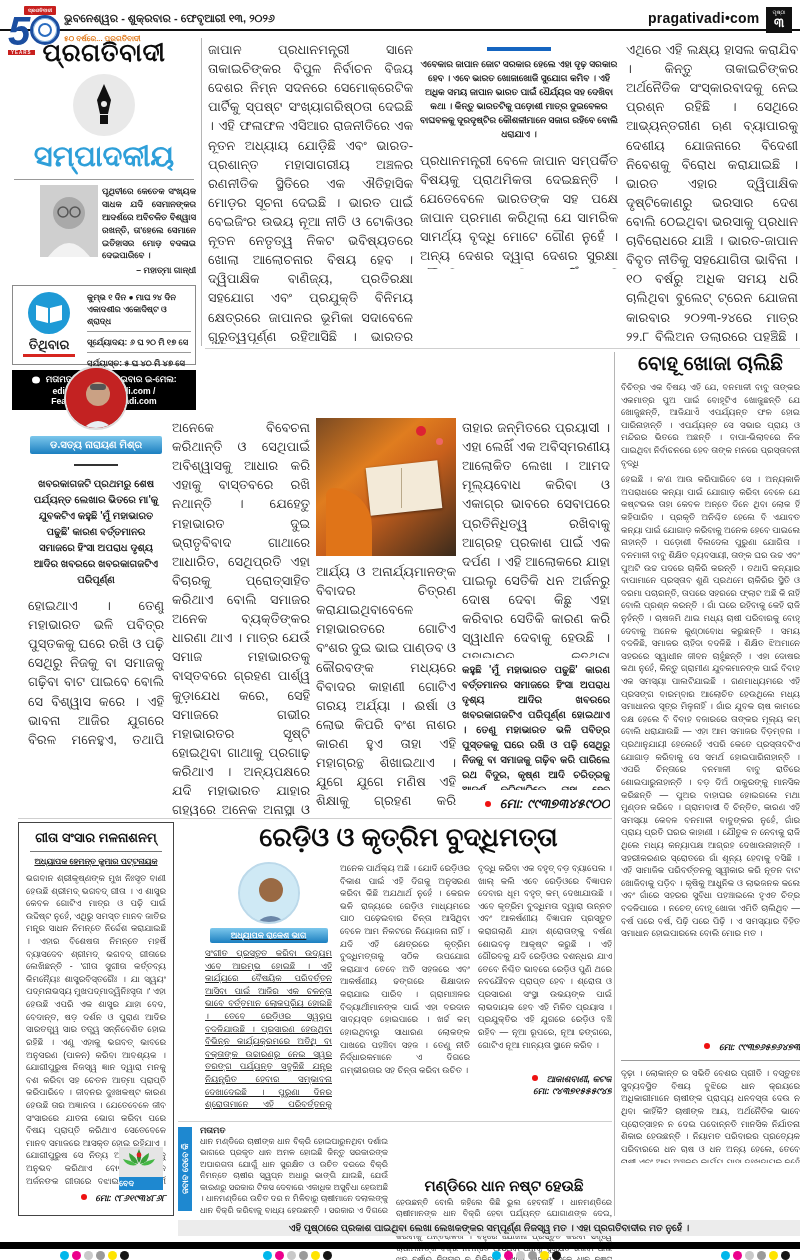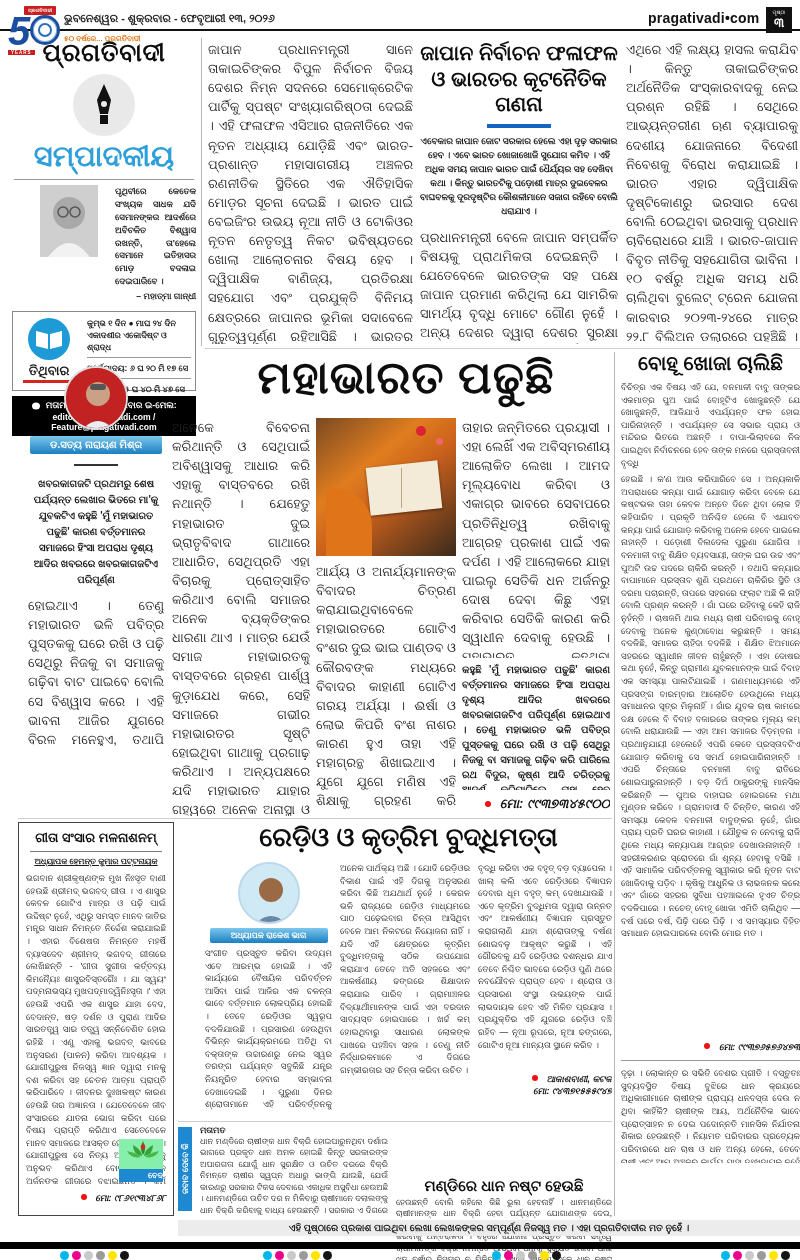--- a/index.html
+++ b/index.html
@@ -54,21 +54,21 @@
       <svg width="62" height="62" viewBox="0 0 62 62">
         <path d="M31 10 L38 26 L35 40 L27 40 L24 26 Z" fill="#111"></path>
         <circle cx="31" cy="30" r="3" fill="#e9e9e9"></circle>
         <rect x="27" y="41" width="8" height="9" fill="#111"></rect>
       </svg>
     </div>
 
     <div style="text-align:center;font-size:29px;font-weight:bold;color:#2e9fd9;">ସମ୍ପାଦକୀୟ</div>
     <div style="height:1px;background:#999;margin:5px 2px;"></div>
 
-    <div style="display:flex;gap:17px;align-items:flex-start;margin-top:2px;padding-left:28px;">
+    <div style="display:flex;gap:4px;align-items:flex-start;margin-top:2px;padding-left:28px;">
       <div style="width:58px;height:72px;background:#d8d8d8;flex:0 0 auto;position:relative;overflow:hidden;">
         <svg width="58" height="72" viewBox="0 0 58 72">
           <rect width="58" height="72" fill="#cfcfcf"></rect>
           <circle cx="29" cy="28" r="16" fill="#a9a9a9"></circle>
           <circle cx="23" cy="27" r="5" fill="none" stroke="#555" stroke-width="1.5"></circle>
           <circle cx="35" cy="27" r="5" fill="none" stroke="#555" stroke-width="1.5"></circle>
           <path d="M8 72 Q29 44 50 72 Z" fill="#f2f2f2"></path>
         </svg>
       </div>
       <div style="font-size:8.6px;line-height:1.5;font-weight:bold;color:#222;" class="just">
@@ -107,31 +107,29 @@
       </div>
       <div style="font-size:8.6px;font-weight:bold;margin-top:1px;">editor@pragativadi.com / Feature@pragativadi.com</div>
     </div>
   </div>
 
   <div class="rule-v" style="left:201px;top:38px;height:308px;"></div>
 
   <div class="col body-txt just" style="left:208px;top:40px;width:205px;height:304px;">ଜାପାନ ପ୍ରଧାନମନ୍ତ୍ରୀ ସାନେ ତାକାଇଚିଙ୍କର ବିପୁଳ ନିର୍ବାଚନ ବିଜୟ ଦେଶର ନିମ୍ନ ସଦନରେ ସେମୋକ୍ରେଟିକ ପାର୍ଟିକୁ ସ୍ପଷ୍ଟ ସଂଖ୍ୟାଗରିଷ୍ଠତା ଦେଇଛି । ଏହି ଫଳାଫଳ ଏସିଆର ରାଜନୀତିରେ ଏକ ନୂତନ ଅଧ୍ୟାୟ ଯୋଡ଼ିଛି ଏବଂ ଭାରତ-ପ୍ରଶାନ୍ତ ମହାସାଗରୀୟ ଅଞ୍ଚଳର ରଣନୀତିକ ସ୍ଥିତିରେ ଏକ ଐତିହାସିକ ମୋଡ଼ର ସୂଚନା ଦେଇଛି । ଭାରତ ପାଇଁ ବେଇଜିଂର ଉଭୟ ନୂଆ ନୀତି ଓ ଟୋକିଓର ନୂତନ ନେତୃତ୍ୱ ନିକଟ ଭବିଷ୍ୟତରେ ଖୋଲା ଆଲୋଚନାର ବିଷୟ ହେବ । ଦ୍ୱିପାକ୍ଷିକ ବାଣିଜ୍ୟ, ପ୍ରତିରକ୍ଷା ସହଯୋଗ ଏବଂ ପ୍ରଯୁକ୍ତି ବିନିମୟ କ୍ଷେତ୍ରରେ ଜାପାନର ଭୂମିକା ସଦାବେଳେ ଗୁରୁତ୍ୱପୂର୍ଣ୍ଣ ରହିଆସିଛି । ଭାରତର ପ୍ରଧାନମନ୍ତ୍ରୀ ଏହି ଅବସରରେ ଶୁଭେଚ୍ଛା ଜଣାଇ ଦୁଇ ଦେଶର ବନ୍ଧୁତାକୁ ଆଗକୁ ନେବାର ଆଶା ପ୍ରକଟ କରିଛନ୍ତି । ତାଙ୍କ ସ୍ୱାଭାବିକ ଆଗ୍ରହ ହେଲା ଆର୍ଥିକ ସହଯୋଗର ପରିସର ବଢ଼ାଇବା ଏବଂ ନିବେଶକୁ ଦୃଢ଼ କରିବା । ସମୁଦ୍ର ବାଣିଜ୍ୟ ପଥର ସୁରକ୍ଷା ଦୃଷ୍ଟିରୁ ମଧ୍ୟ ଏହି ବନ୍ଧୁତା ଅତି ଜରୁରୀ ଅଟେ ।</div>
 
   <div class="col" style="left:420px;top:40px;width:198px;height:304px;overflow:hidden;">
-    <div class="headline" style="font-size:20.5px;line-height:1.25;">ଜାପାନ ନିର୍ବାଚନ ଫଳାଫଳ ଓ ଭାରତର କୂଟନୈତିକ ଗଣନା</div>
     <div style="width:64px;height:4px;background:#1565c0;margin:7px auto;"></div>
     <div class="just" style="font-size:9px;font-weight:bold;line-height:1.55;text-align:center;">ଏବେକାର ଜାପାନ ଜୋଟ ସରକାର ହେଲେ ଏହା ଦୃଢ଼ ସରକାର ହେବ । ଏବେ ଭାରତ ଖୋଜାଖୋଜି ସୁଯୋଗ କମିବ । ଏହି ଅଧିକ ସମୟ ଜାପାନ ଭାରତ ପାଇଁ ଧୈର୍ଯ୍ୟର ସହ ଦେଖିବା କଥା । କିନ୍ତୁ ଭାରତଟିକୁ ପଡ଼ୋଶୀ ମାତ୍ର ଦୁଇବେଳର ବାଘବଳକୁ ଦୂରଦୃଷ୍ଟିର କୌଶଳୀମାନେ ସଜାଗ ରହିବେ ବୋଲି ଧରାଯାଏ ।</div>
     <div class="body-txt just" style="margin-top:9px;height:118px;">ପ୍ରଧାନମନ୍ତ୍ରୀ ବେଳେ ଜାପାନ ସମ୍ପର୍କିତ ବିଷୟକୁ ପ୍ରାଥମିକତା ଦେଇଛନ୍ତି । ଯେତେବେଳେ ଭାରତଙ୍କ ସହ ପକ୍ଷେ ଜାପାନ ପ୍ରମାଣ କରିଥିଲା ଯେ ସାମରିକ ସାମର୍ଥ୍ୟ ବୃଦ୍ଧି ମୋଟେ ଗୌଣ ନୁହେଁ । ଅନ୍ୟ ଦେଶର ଦ୍ୱାରା ଦେଶର ସୁରକ୍ଷା କୌଣସି ବାଧା ସୃଷ୍ଟି ହେବନାହିଁ । ଏହି ଭିତରେ ଜାପାନ ନିଜ ପ୍ରତିରକ୍ଷା ବଜେଟ ବୃଦ୍ଧି କରି ଆଞ୍ଚଳିକ ସ୍ଥିରତାରେ ଯୋଗଦାନ ଦେବାର ସଂକଳ୍ପ ଘୋଷଣା କରିଛି ।</div>
   </div>
 
   <div class="col body-txt just" style="left:626px;top:40px;width:172px;height:304px;">ଏଥିରେ ଏହି ଲକ୍ଷ୍ୟ ହାସଲ କରାଯିବ । କିନ୍ତୁ ତାକାଇଚିଙ୍କର ଅର୍ଥନୈତିକ ସଂସ୍କାରବାଦକୁ ନେଇ ପ୍ରଶ୍ନ ରହିଛି । ସେଥିରେ ଆଭ୍ୟନ୍ତରୀଣ ଋଣ ବ୍ୟାପାରକୁ ଦେଶୀୟ ଯୋଜନାରେ ବିଦେଶୀ ନିବେଶକୁ ବିରୋଧ କରାଯାଇଛି । ଭାରତ ଏହାର ଦ୍ୱିପାକ୍ଷିକ ଦୃଷ୍ଟିକୋଣରୁ ଭରସାର ଦେଶ ବୋଲି ଠେଇଥିବା ଭରସାକୁ ପ୍ରଧାନ ଚାବିରୋଧରେ ଯାଞ୍ଚି । ଭାରତ-ଜାପାନ ବିବୃତ ନୀତିକୁ ସହଯୋଗିତା ଭାବିନା । ୧୦ ବର୍ଷରୁ ଅଧିକ ସମୟ ଧରି ଚାଲିଥିବା ବୁଲେଟ୍‌ ଟ୍ରେନ ଯୋଜନା କାରବାର ୨୦୨୩-୨୪ରେ ମାତ୍ର ୨୨.୮ ବିଲିଅନ ଡଲାରରେ ପହଞ୍ଚିଛି । ଭାରତ ଅନୁବେଶରେ ଏ କ୍ଷେତ୍ରରେ ନିୟନ୍ତ୍ରଣ ନେଇସାରିଛି । ୨୦୧୬-୨୭ ବିଲିଅନ ଡଲାର ସର୍ବମୋଟ ଭାରତକୁ ଡସ୍କା ଅନୁଦାନ ଦେଇଥିବାବେଳେ ମାତ୍ର ୫.୧୫ ବିଲିଅନ ଡଲାର ଯୋଜନା ଜାପାନକୁ ଯାଇଛି । ଭାରତ ଦ୍ରୁତ ପ୍ରୟାସରେ ଶତପ୍ରତିଶତ ଲକ୍ଷ୍ୟକୁ ଛୁଇଁବାର ସମ୍ଭାବନା ରଖିଛି । ଏବେ ଭାରତ-ଜାପାନ ମଧ୍ୟରେ ଭାଷା ବୟାନର ଆଦାନ ପ୍ରଦାନ ସେଠାରେ ୨୦୪୦ ସୁଦ୍ଧା ୧୯ ନିଯୁତ କର୍ମୀବାଛକର ଆବଶ୍ୟକତା ଦେଖାଦେବ ବୋଲି ହିସାବ କରାଯାଇଛି । ତାକାଇଚିଙ୍କ ଆମଳରେ ଶ୍ରମିକ ମାନବ ଚିତ୍ର ଦୃଢ଼ାଯତ୍ତି ଯେ, ଜାପାନର ଦୃଢ଼ ନିବିଡ଼ୀ ଅର୍ଥ ବିଶ୍ୱ ମୋଟଗତ ମୂଲ୍ୟ, ଅଂକବାଦର ଚେତନା ହେଲେହେ ସଫଳ ହୋଇଛି । ବେପାରରେ ଜାପାନ ଏକ ଦିଶ ଅର୍ଜନ୍ମ ସୌଖିକଙ୍କୁ ଗ୍ରହଣ କରିଥାଏ । ସେଥିରେ ବିକାଶ କୂଟନୀତି ବଦଳରେ ଡଗର ରାଜନୈତିକ ସ୍ୱାର୍ଥବାଦୀ । ଖୋ ବାଜବାର ଭିନ୍ନ ଯୁକ୍ତି ବିଭାଗକୁ ପ୍ରାଧାନ୍ୟ ଦିଆଯାଇପାରେ । ଭାରତ ଜାପାନ ଯୋଟ ପାକରଣ ଦେଶରୁ ଏକ ଦୃଢ଼ ସମ୍ଭାବନା ଦେଖେ । ଏହାକୁ ଖୋଜାଖୋଜି ସ୍ୱାଗତ କରିବ । ଏକ ଅଧିକ ସମୟ ଭାରତ ପାଇଁ ଶାନ୍ତ ଧୈର୍ଯ୍ୟର ବେଳ ବୋଲି ଆଶା କରିବା କଥା । କିନ୍ତୁ ଭାରତଟିକୁ ବର୍ଷାମାଣୀ ଅବସରରେ ଚାମ୍ବରକୁ ଦୂରନିଶ୍ୱାସ କର୍ମକର୍ତ୍ତାମାନେ ସଜାଗ ରହିବେ । କାରଣ ଏପରି ସୂଚନା ଓ ପ୍ରତିବୃତ୍ତି ବଦଳୁଥିବା ଭାରତ-ପ୍ରଶାନ୍ତ ସମୟରେ, ଉଭୟଙ୍କର କୂଟନୀତିକୁ ନିଜ ମାର୍ଗରେ ନେବାପାଇଁ ଭାରତର ସହଯୋଗକୁ ହୋଇଯାଇପାରେ ।</div>
 
   <div class="rule-h" style="left:205px;top:348px;width:595px;background:#cfcfcf;"></div>
 
-  <div class="abs headline" style="left:200px;top:352px;width:412px;font-size:45px;letter-spacing:1px;">ମହାଭାରତ ପଢୁଛି</div>
 
   <div class="col" style="left:28px;top:366px;width:136px;height:452px;overflow:hidden;">
     <div class="photo-circle" style="width:64px;height:64px;margin:0 auto;background:#c32222;border:2px solid #ddd;">
       <svg width="64" height="64" viewBox="0 0 64 64">
         <circle cx="32" cy="32" r="32" fill="#c32222"></circle>
         <circle cx="32" cy="26" r="12" fill="#caa184"></circle>
         <path d="M14 64 Q32 42 50 64 Z" fill="#e8eef4"></path>
         <rect x="24" y="16" width="16" height="6" rx="3" fill="#555"></rect>
       </svg>
     </div>
@@ -182,40 +180,40 @@
 
   <div class="rule-h" style="left:18px;top:818px;width:594px;background:#cfcfcf;"></div>
 
   <div class="col" style="left:18px;top:822px;width:156px;height:394px;border:1.5px solid #444;padding:7px 7px 5px 7px;overflow:hidden;">
     <div class="headline" style="font-size:13px;">ଗୀତା ସଂସାର ମଳନାଶନମ୍</div>
     <div style="height:1px;background:#777;margin:5px 4px;"></div>
     <div style="text-align:center;font-size:8.2px;font-weight:bold;text-decoration:underline;">ଅଧ୍ୟାପକ ହେମନ୍ତ କୁମାର ପଟ୍ଟନାୟକ</div>
     <div class="small-txt just" style="margin-top:5px;height:312px;position:relative;">
       <span>ଭଗବାନ ଶ୍ରୀକୃଷ୍ଣଙ୍କ ମୁଖ ନିଃସୃତ ବାଣୀ ହେଉଛି ଶ୍ରୀମଦ୍ ଭଗବଦ୍ ଗୀତା । ଏ ଶାସ୍ତ୍ର କେବଳ ଗୋଟିଏ ମାତ୍ର ଓ ପଢ଼ି ପାଇଁ ଉଦ୍ଦିଷ୍ଟ ନୁହେଁ, ଏଥିରୁ ସମସ୍ତ ମାନବ ଜାତିର ମନ୍ତ୍ର ସାଧନ ନିମନ୍ତେ ନିର୍ଦ୍ଦେଶ କରାଯାଇଛି । ଏହାର ବିଶେଷତା ନିମନ୍ତେ ମହର୍ଷି ବ୍ୟାସଦେବ ଶ୍ରୀମଦ୍ ଭଗବଦ୍ ଗୀତାରେ ଲେଖିଛନ୍ତି - 'ଗୀତା ସୁଗୀତା କର୍ତ୍ତବ୍ୟ କିମନ୍ୟୈଃ ଶାସ୍ତ୍ରବିସ୍ତରୈଃ । ଯା ସ୍ୱୟଂ ପଦ୍ମନାଭସ୍ୟ ମୁଖପଦ୍ମାଦ୍ୱିନିଃସୃତା ।' ଏହା ହେଉଛି ଏପରି ଏକ ଶାସ୍ତ୍ର ଯାହା ବେଦ, ବେଦାନ୍ତ, ଷଡ଼ ଦର୍ଶନ ଓ ପୁରାଣ ଆଦିର ସାରତତ୍ତ୍ୱ ସାର ତତ୍ତ୍ୱ ସନ୍ନିବେଶିତ ହୋଇ ରହିଛି । ଏଣୁ ଏହାକୁ ଭଗବତ୍ ଭାବରେ ଅନୁସରଣ (ପାଳନ) କରିବା ଆବଶ୍ୟକ । ଯୋଗୀପୁରୁଷ ନିଜସ୍ୱ ଜ୍ଞାନ ଦ୍ୱାରା ମନକୁ ବଶ କରିବା ସହ ଚେତନ ଆତ୍ମା ପ୍ରାପ୍ତି କରିପାରିବେ । ଜୀବନର ଦୁଃଖକଷ୍ଟ କାରଣ ହେଉଛି ତାର ଅଜ୍ଞାନତା । ଯେତେବେଳେ ଜୀବ ସଂସାରରେ ଯାତନା ଭୋଗ କରିବା ପରେ ବିଷୟ ପ୍ରାପ୍ତି କରିଥାଏ ସେତେବେଳେ ମାନବ ସମାଜରେ ଆସକ୍ତ ହୋଇ ରହିଯାଏ । ଯୋଗୀପୁରୁଷ ସେ ନିତ୍ୟ ଆନନ୍ଦ ତତ୍ତ୍ୱକୁ ଅନୁଭବ କରିଥାଏ ବୋଲି ଭଗବାନ ଅର୍ଜୁନଙ୍କୁ ଗୀତାରେ ବୁଝାଇଛନ୍ତି । କର୍ମ ଜ୍ଞାନ ଓ ଭକ୍ତି — ଏହି ତିନି ମାର୍ଗରେ ଭଗବତ୍ ପ୍ରାପ୍ତି ସମ୍ଭବ ବୋଲି ଗୀତାର ସିଦ୍ଧାନ୍ତ । ଫଳାସକ୍ତି ତ୍ୟାଗ କରି ନିଷ୍କାମ କର୍ମ କଲେ ଚିତ୍ତଶୁଦ୍ଧି ହୁଏ ଏବଂ ସେହି ଶୁଦ୍ଧ ଚିତ୍ତରେ ଜ୍ଞାନର ଉଦୟ ଘଟେ । ସେତେବେଳେ ମଣିଷ ନିଜର ଅହଂ ଭାବ ଛାଡ଼ିଦିଏ, ଯେତେବେଳେ ସେ ଈଶ୍ୱର ଶକ୍ତି ଓ ଆନନ୍ଦ ଅନୁଭବ କରେ । ଏହି ଆନନ୍ଦ ହିଁ ଜୀବାତ୍ମାକୁ ଅଧ୍ୟାତ୍ମ ପଥରେ ନେଇଥାଏ । ଗୀତା ପାଠ କଲେ ସଂସାରର ମଳ ନାଶ ହୁଏ ବୋଲି ଶାସ୍ତ୍ର କହେ — ତେଣୁ ଏହାର ନାମ ସଂସାର ମଳନାଶନମ୍ ।</span>
     </div>
-    <div style="position:absolute;right:10px;bottom:34px;width:44px;height:42px;background:#86efac;text-align:right;">
+    <div style="position:absolute;right:10px;bottom:26px;width:44px;height:42px;background:#e5e5e5;text-align:left;">
       <svg width="40" height="26" viewBox="0 0 40 26">
         <path d="M20 2 Q24 10 20 16 Q16 10 20 2" fill="#2e8b2e"></path>
         <path d="M10 6 Q18 10 19 17 Q10 16 10 6" fill="#3aa23a"></path>
         <path d="M30 6 Q22 10 21 17 Q30 16 30 6" fill="#3aa23a"></path>
         <path d="M4 12 Q14 14 18 18 Q8 20 4 12" fill="#46b846"></path>
         <path d="M36 12 Q26 14 22 18 Q32 20 36 12" fill="#46b846"></path>
         <circle cx="20" cy="8" r="2.4" fill="#d22"></circle>
       </svg>
       <div style="background:#1e88d0;color:#fff;font-size:8px;font-weight:bold;line-height:13px;height:13px;">ବେଦ</div>
     </div>
     <div style="text-align:right;margin-top:3px;">
       <span class="red-dot"></span>
       <span class="phone" style="font-size:9px;">ମୋ: ୯୮୬୧୯୩୪୮୬୮</span>
     </div>
   </div>
 
   <div class="abs headline" style="left:205px;top:822px;width:407px;font-size:26px;">ରେଡ଼ିଓ ଓ କୃତ୍ରିମ ବୁଦ୍ଧିମତ୍ତା</div>
 
-  <div class="col" style="left:205px;top:862px;width:127px;height:252px;overflow:hidden;">
+  <div class="col" style="left:205px;top:862px;width:127px;height:252px;overflow:hidden;text-decoration:underline;">
     <div class="photo-circle" style="width:62px;height:62px;margin:0 auto;background:#cfe9f5;border:2px solid #bcd9ea;">
       <svg width="62" height="62" viewBox="0 0 62 62">
         <circle cx="31" cy="31" r="31" fill="#cfe9f5"></circle>
         <circle cx="31" cy="26" r="12" fill="#9a6a44"></circle>
         <path d="M13 62 Q31 42 49 62 Z" fill="#6a86a8"></path>
       </svg>
     </div>
     <div class="name-box" style="width:118px;height:15px;line-height:15px;font-size:8.3px;margin:4px auto 4px auto;">ଅଧ୍ୟାପକ ରାକେଶ ଭାଗ</div>
     <div class="small-txt just" style="height:164px;">ସଂଗୀତ ପ୍ରସ୍ତୁତ କରିବା ଉଦ୍ୟମ ଏବେ ଆରମ୍ଭ ହୋଇଛି । ଏହି କାର୍ଯ୍ୟରେ ବୈଷୟିକ ପରିବର୍ତ୍ତନ ଆସିବା ପାଇଁ ଆଜିର ଏକ ଚଳନ୍ତା ଭାବେ ବର୍ତ୍ତମାନ ଲୋକପ୍ରିୟ ହୋଇଛି । ତେବେ ରେଡ଼ିଓର ସ୍ୱରୂପ ବଦଳିଯାଉଛି । ପ୍ରସାରଣ ହେଉଥିବା ବିଭିନ୍ନ କାର୍ଯ୍ୟକ୍ରମରେ ଅତିଥି ବା ବକ୍ତାଙ୍କ ଉଚ୍ଚାରଣରୁ ନେଇ ସ୍ୱର ତରଙ୍ଗ ପର୍ଯ୍ୟନ୍ତ ସବୁକିଛି ଯନ୍ତ୍ର ନିୟନ୍ତ୍ରିତ ହେବାର ସମ୍ଭାବନା ଦେଖାଦେଇଛି । ପୁରୁଣା ଦିନର ଶ୍ରୋତାମାନେ ଏହି ପରିବର୍ତ୍ତନକୁ କୌତୂହଳର ସହ ଦେଖୁଛନ୍ତି । ଆକାଶବାଣୀର ସ୍ୱର୍ଣ୍ଣିମ ଯୁଗର ସ୍ମୃତି ଏବେ ବି ଅନେକଙ୍କ ମନରେ ତାଜା ଅଛି ।</div>
   </div>

